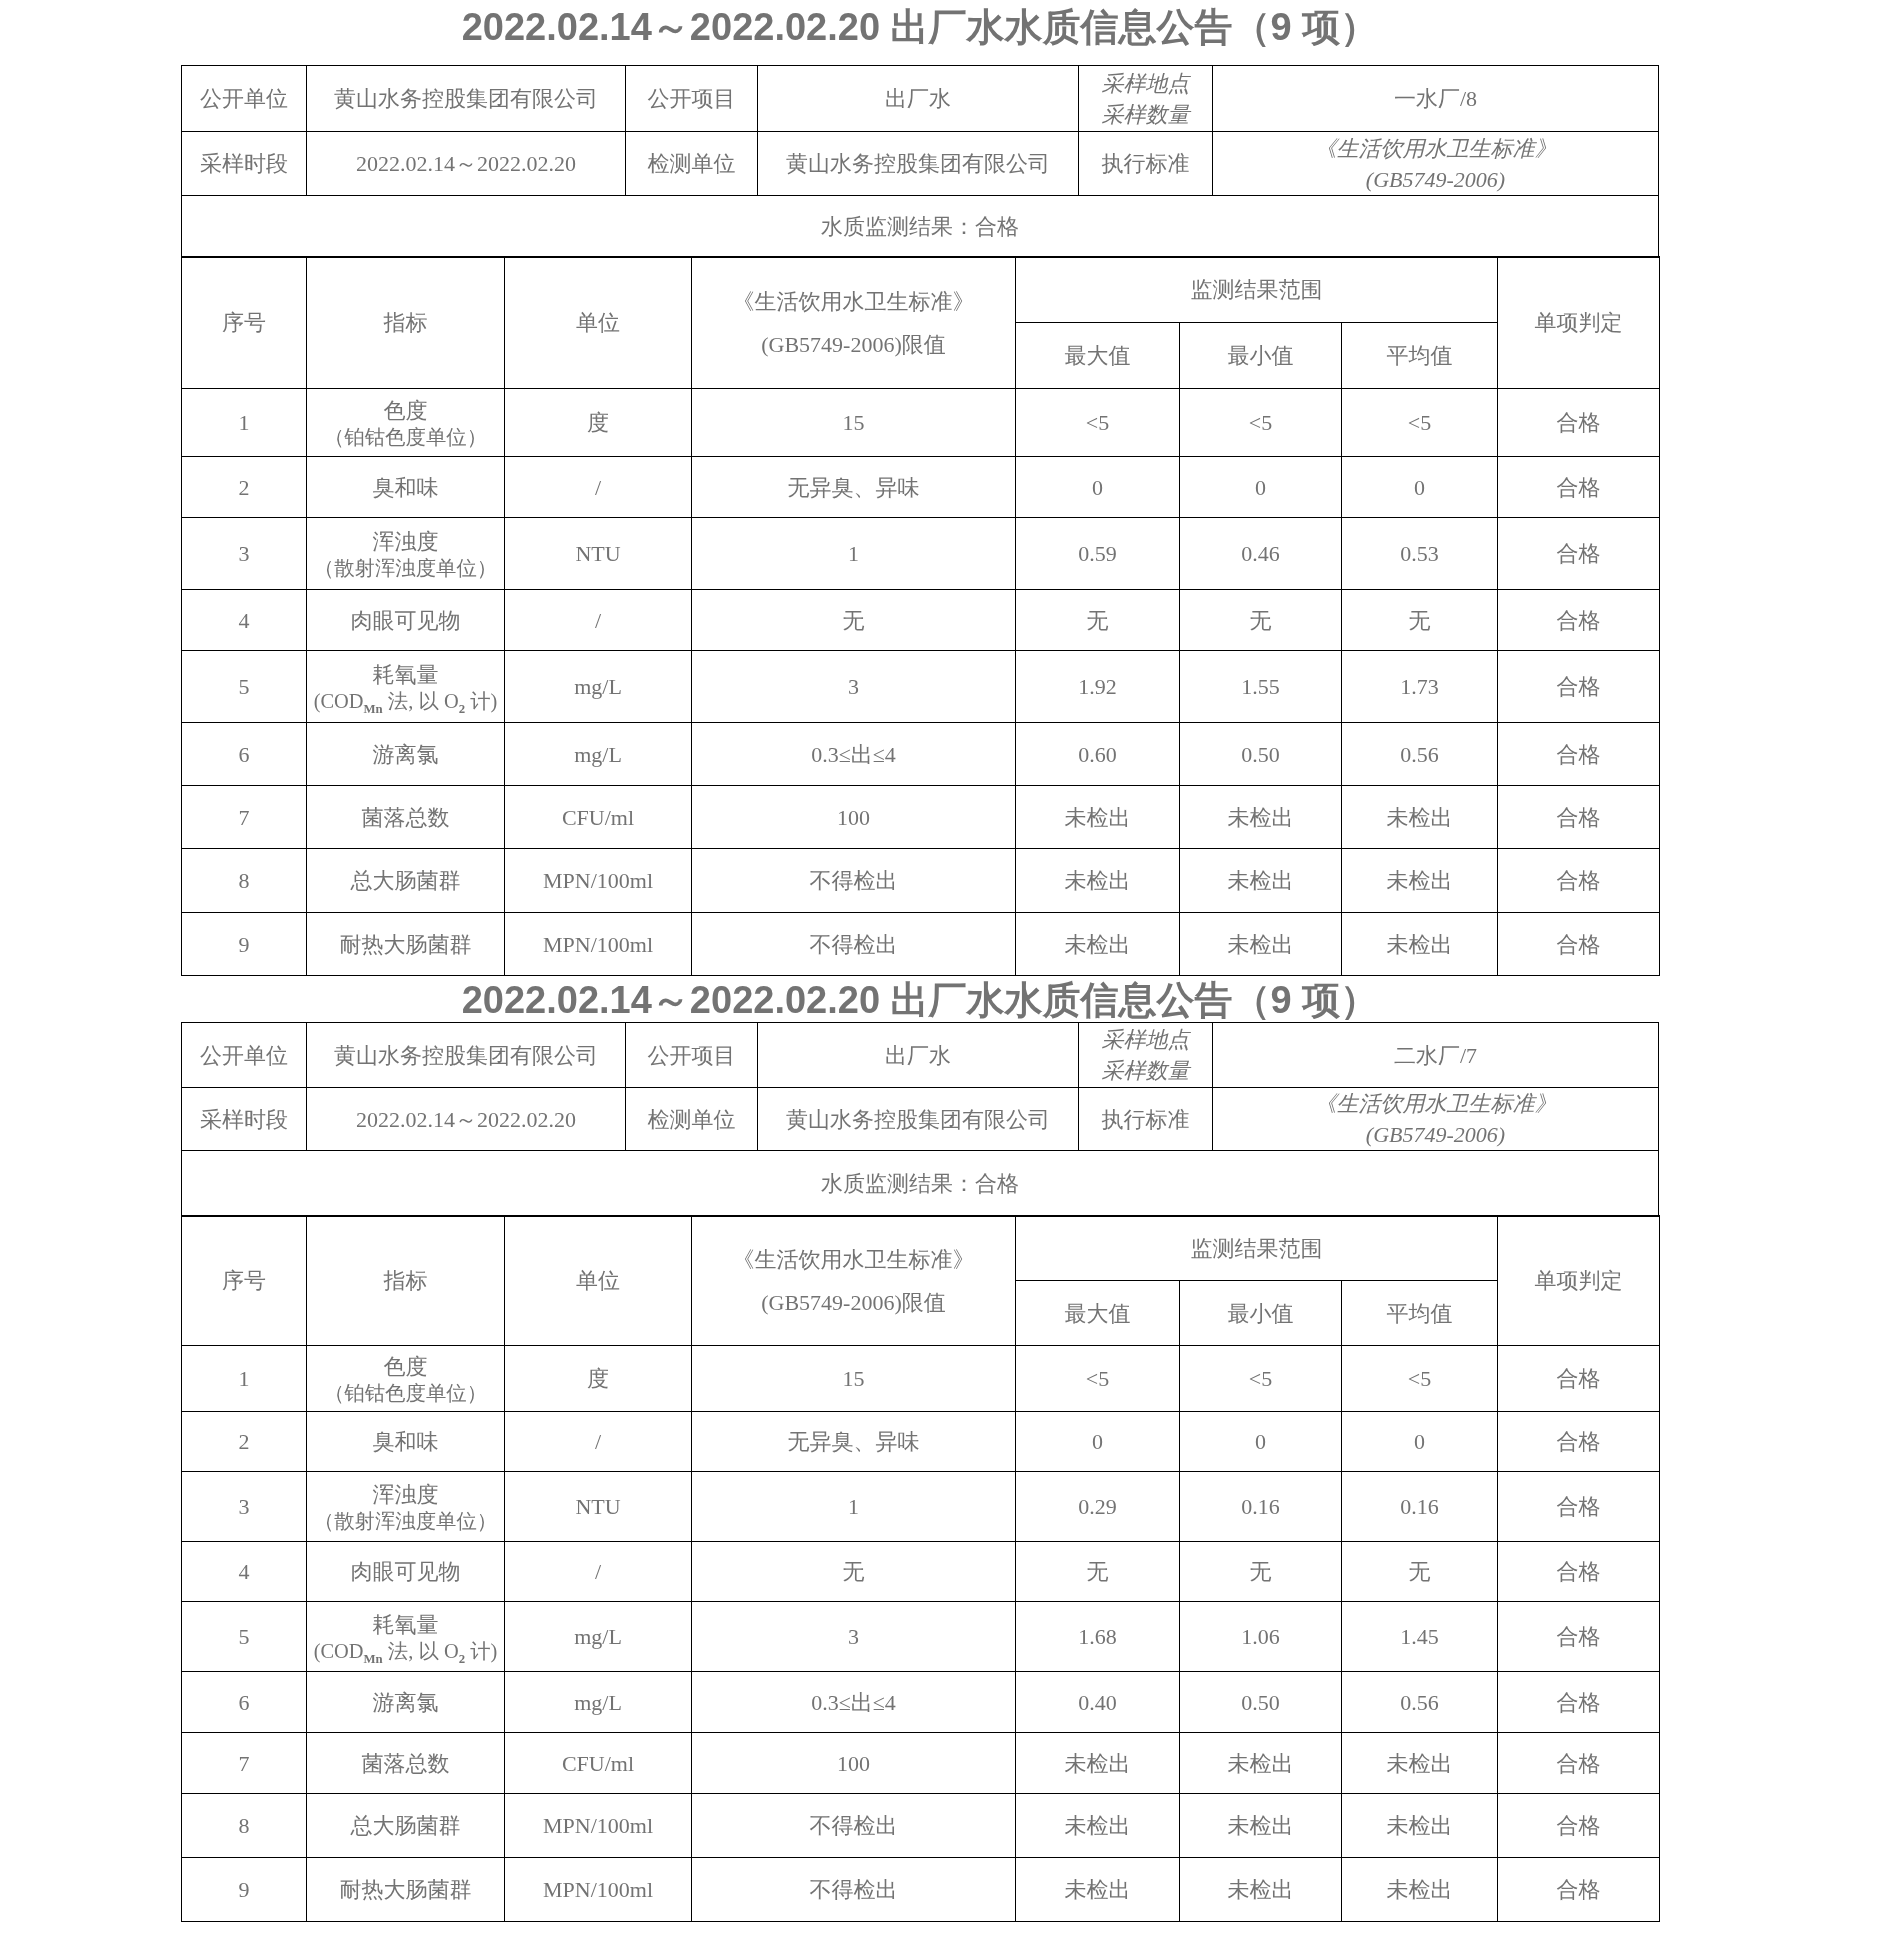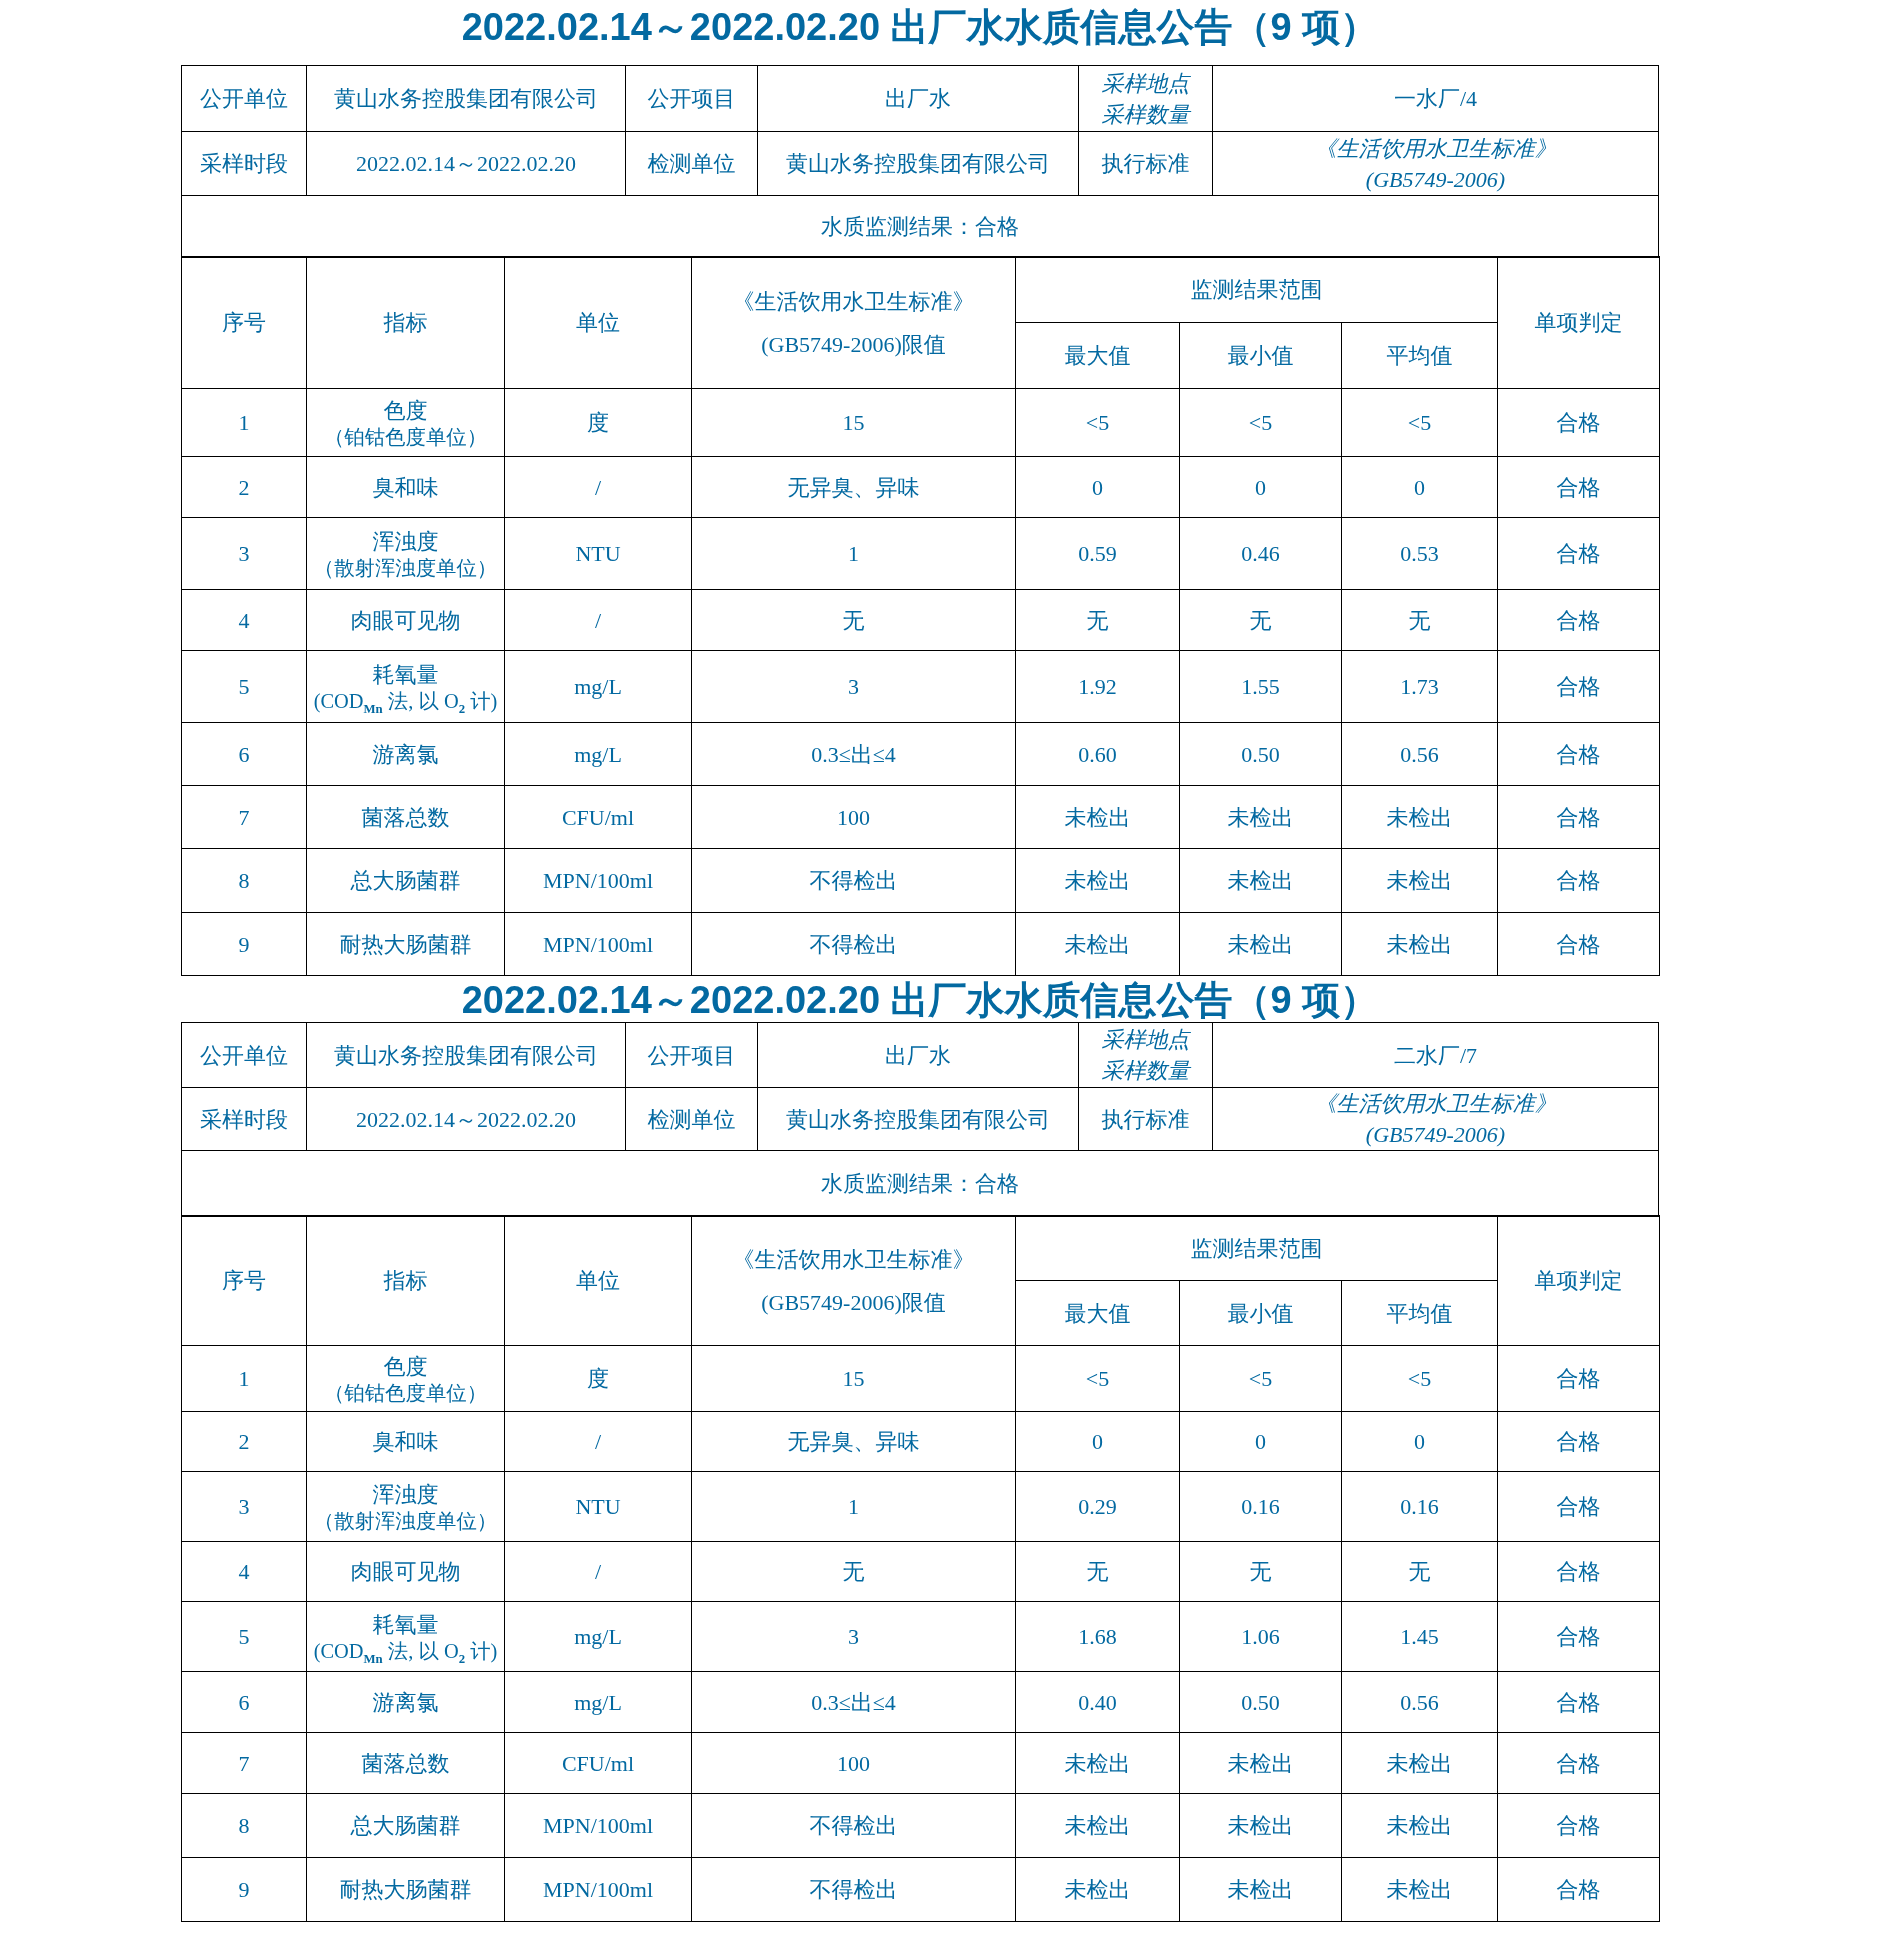--- a/index.html
+++ b/index.html
@@ -1,21 +1,21 @@
 <!DOCTYPE html>
 <html style="font-size:13.6px"><head>
 <meta charset="utf-8">
 <style>
   html,body{margin:0;padding:0;background:#ffffff;}
   #page{
     position:relative;
     width:1898px;
     height:1946px;
     background:#ffffff;
-    color:#0369a1;
+    color:#737373;
     font-family:"Liberation Serif","DejaVu Serif",serif;
     overflow:hidden;
   }
   .sec{margin-left:181px;width:1478px;}
   .title{
     font-family:"Liberation Sans","DejaVu Sans",sans-serif;
     font-weight:bold;
     font-size:38px;
     line-height:44px;
     text-align:center;
@@ -60,21 +60,21 @@
       <tbody>
         <tr style="height: 66px;">
           <td>公开单位</td>
           <td>黄山水务控股集团有限公司</td>
           <td>公开项目</td>
           <td>出厂水</td>
           <td class="two-line">
             <div>采样地点</div>
             <div>采样数量</div>
           </td>
-          <td>一水厂/4</td>
+          <td>一水厂/8</td>
         </tr>
         <tr style="height: 64px;">
           <td>采样时段</td>
           <td>2022.02.14～2022.02.20</td>
           <td>检测单位</td>
           <td>黄山水务控股集团有限公司</td>
           <td>执行标准</td>
           <td class="two-line">
             <div>《生活饮用水卫生标准》</div>
             <div>(GB5749-2006)</div>

